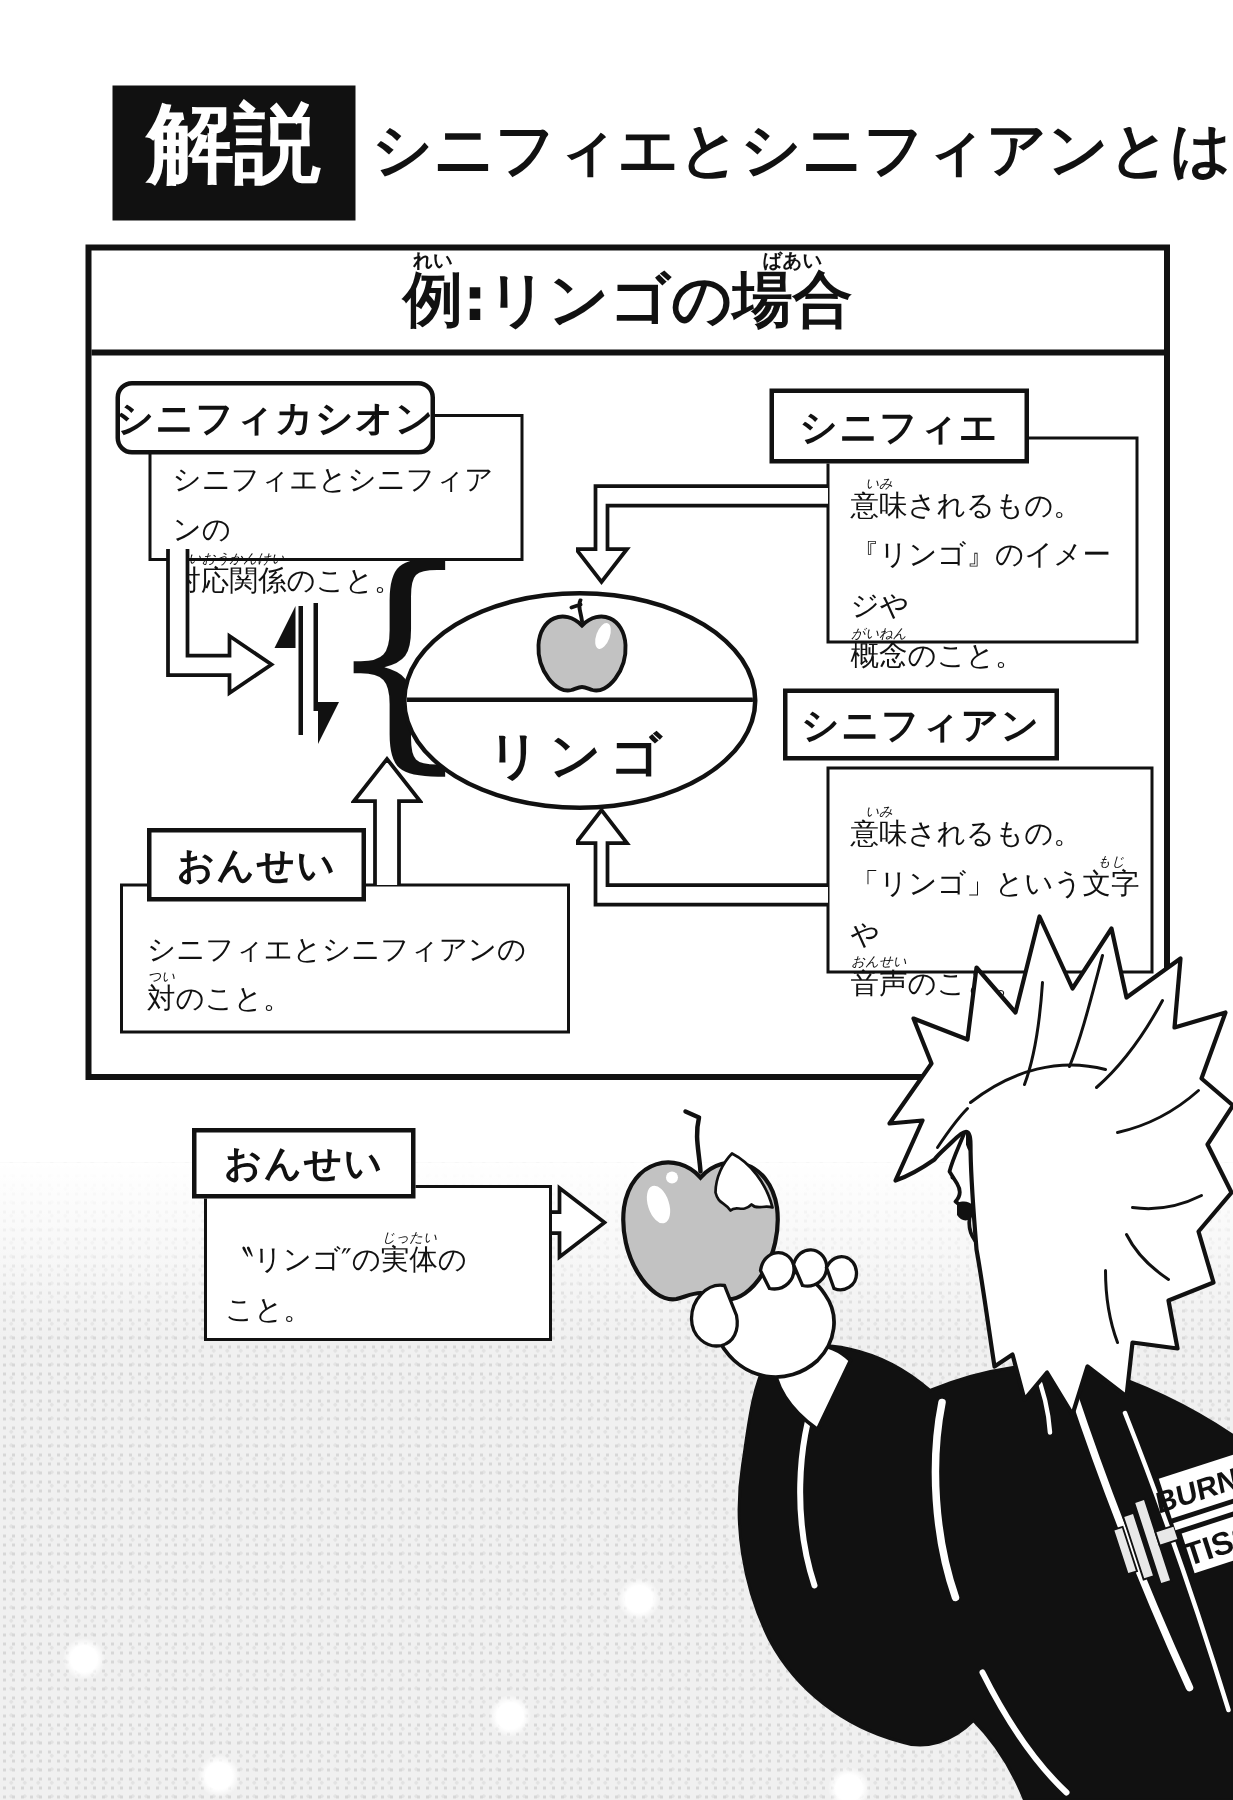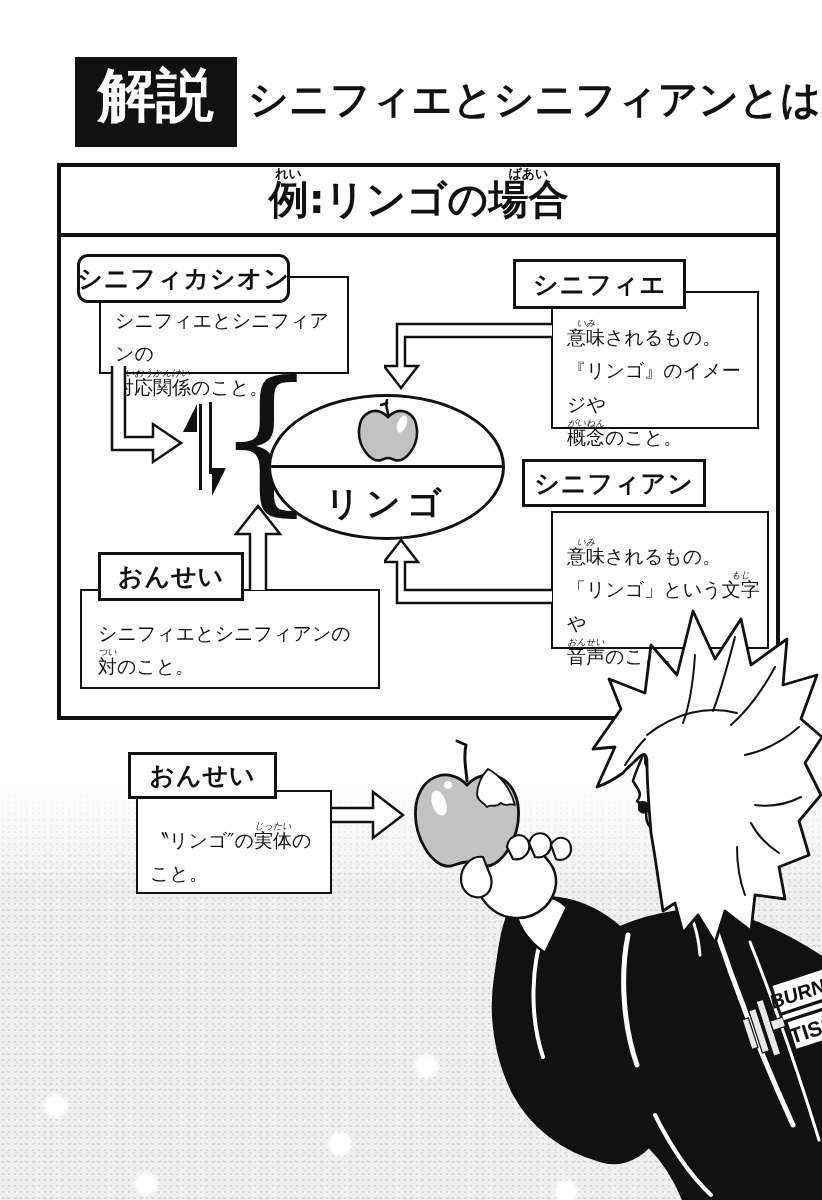--- a/index.html
+++ b/index.html
@@ -138,21 +138,21 @@
   </svg>
 
   <svg class="svg-abs" style="left:384px;top:538px;" width="168" height="70" viewBox="0 0 168 70">
     <path d="M168,65 L13,65 L13,24 L0,24 L17,2 L34,24 L21,24 L21,52 L168,52" fill="#fff" stroke="#111" stroke-width="2.5"></path>
   </svg>
 
   <svg class="svg-abs" style="left:234px;top:504px;" width="48" height="86" viewBox="0 0 48 86">
     <path d="M16,86 L16,30 L2,30 L24,2 L46,30 L32,30 L32,86" fill="#fff" stroke="#111" stroke-width="2.5"></path>
   </svg>
 
-  <div class="abs desc-box" style="left:136px;top:790px;width:196px;height:104px;padding:32px 0 0 12px;z-index:5;">
+  <div class="abs desc-box" style="left:136px;top:790px;width:232px;height:104px;padding:32px 0 0 12px;z-index:5;">
     <span><span>〝リンゴ″の</span><ruby><span>実体</span><rt>じったい</rt></ruby><span>の</span><br>
     <span>こと。</span></span>
   </div>
   <div class="abs label-box" style="left:128px;top:752px;width:143px;height:41px;">
     <span>おんせい</span>
   </div>
   <svg class="svg-abs" style="left:329px;top:786px;" width="76" height="58" viewBox="0 0 76 58">
     <path d="M0,22 L44,22 L44,6 L74,29 L44,52 L44,36 L0,36" fill="#fff" stroke="#111" stroke-width="2.5"></path>
   </svg>
 

